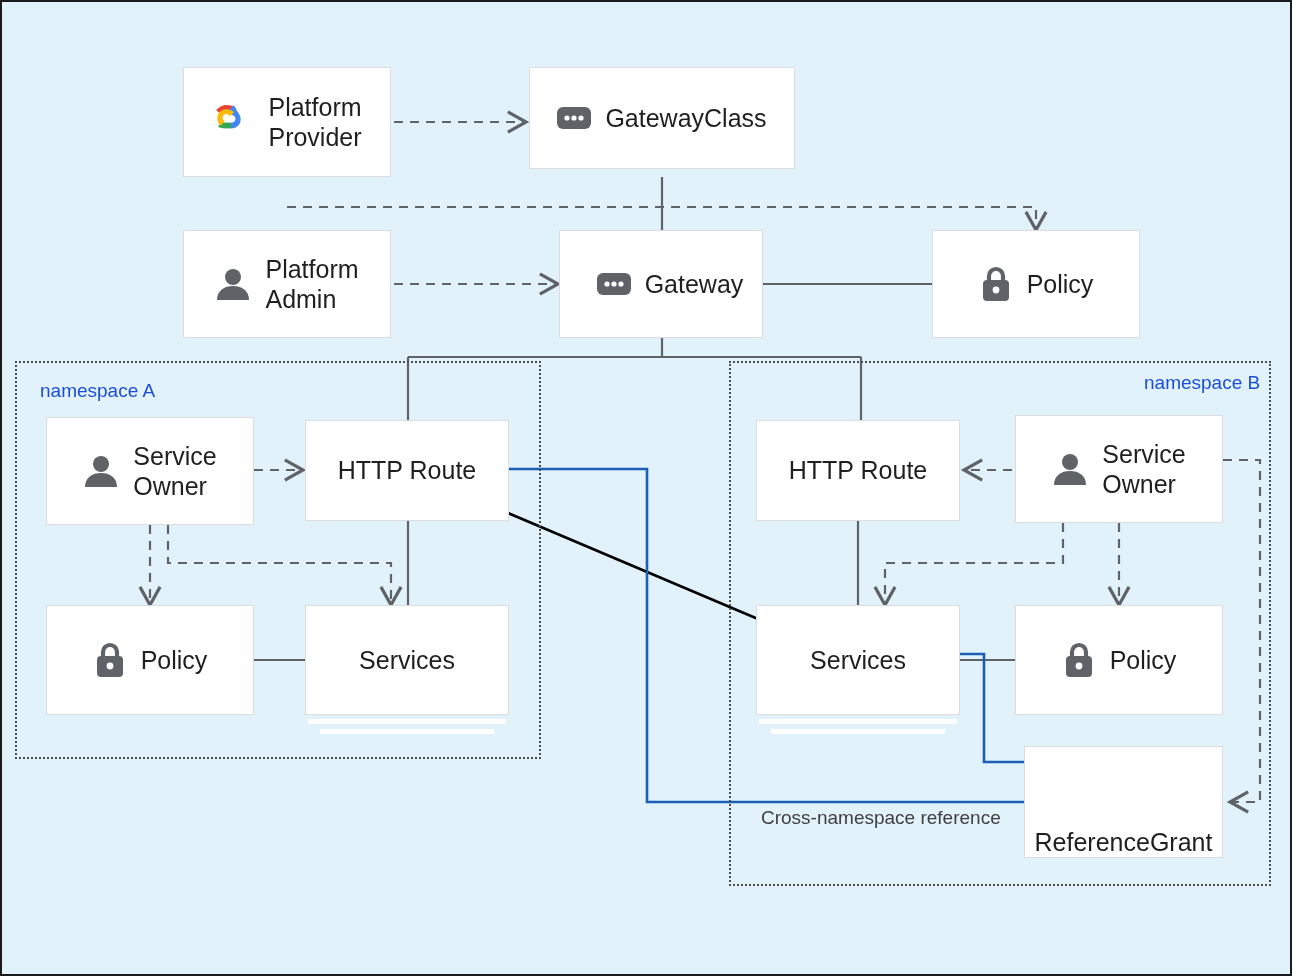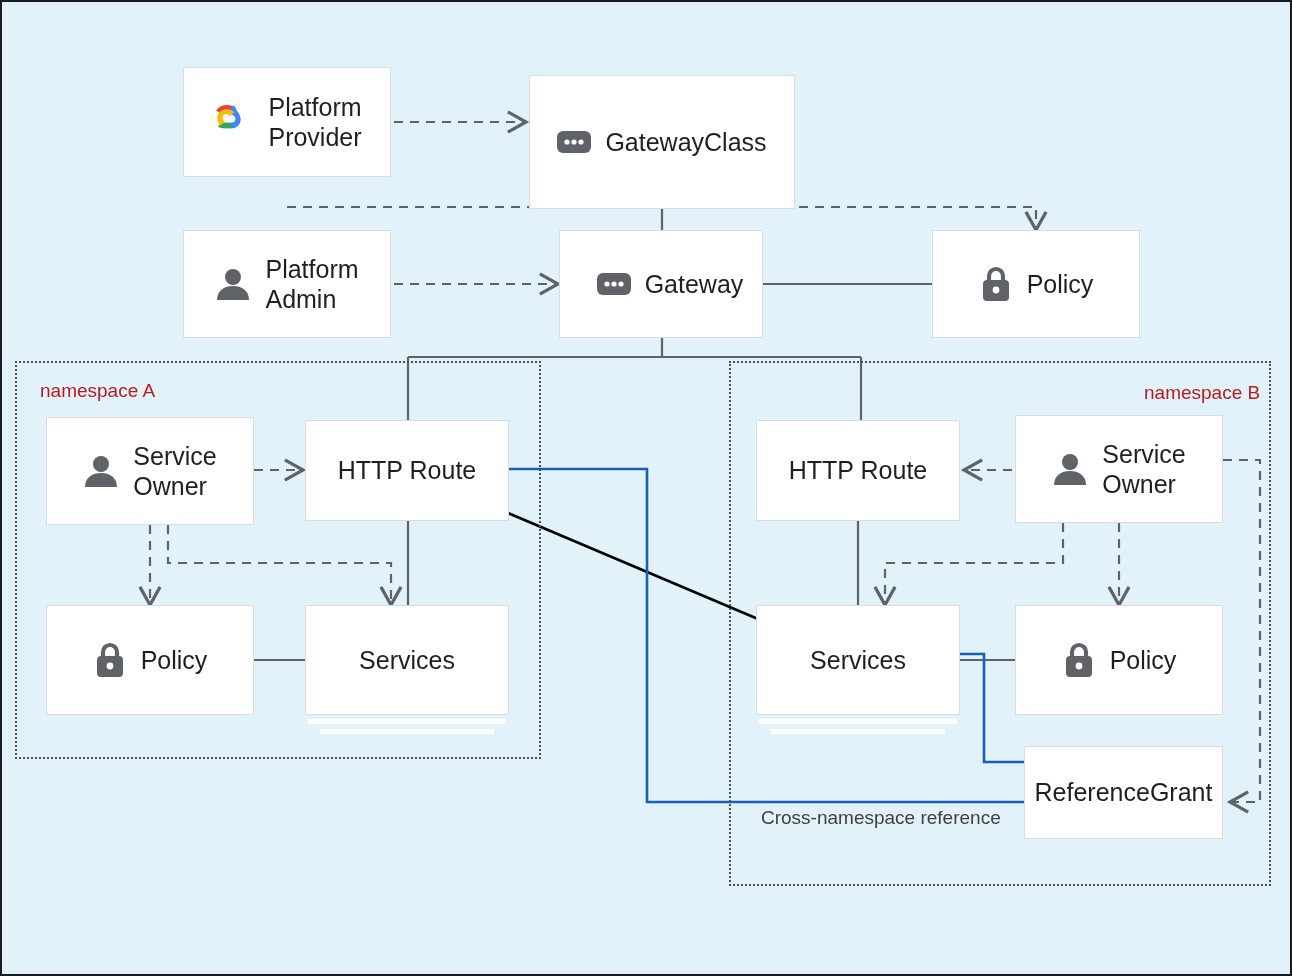--- a/index.html
+++ b/index.html
@@ -31,21 +31,21 @@
 
   .ns{
     position:absolute;
     border:2px dotted #4d4d4d;
     box-sizing:border-box;
     z-index:1;
   }
   .ns-label{
     position:absolute;
     font-size:19px;
-    color:#b91c1c;
+    color:#1d4ed8;
     z-index:2;
   }
   .stack{
     position:absolute;
     z-index:2;
   }
   .stack i{display:block;background:#ffffff;height:5px;margin-bottom:5px;}
   .stack i.l1{width:100%;}
   .stack i.l2{width:88%;margin-left:6%;}
 
@@ -62,21 +62,21 @@
 </style>
 </head>
 <body>
 
 <div id="canvas">
 
   <div class="ns" style="left:13px;top:359px;width:526px;height:398px;"></div>
   <div class="ns-label" style="left:38px;top:378px;">namespace A</div>
 
   <div class="ns" style="left:727px;top:359px;width:542px;height:525px;"></div>
-  <div class="ns-label" style="left:1142px;top:380px;text-align:center;">namespace B</div>
+  <div class="ns-label" style="left:1142px;top:370px;text-align:center;">namespace B</div>
 
   <svg id="wires" viewBox="0 0 1292 976">
     <defs>
       <marker id="arrGray" viewBox="0 0 12 12" refX="10" refY="6" markerWidth="11" markerHeight="11" orient="auto-start-reverse">
         <path d="M1,1 L10,6 L1,11" fill="none" stroke="#5f6368" stroke-width="1.6"></path>
       </marker>
     </defs>
 
     <g stroke="#5f6368" stroke-width="2.2" fill="none">
 
@@ -137,21 +137,21 @@
         <path d="M23.6 11.2 L28.6 6.2 L28.9 4.1 C19.8 -4.2 5.3 -3.2 -3.0 6.9 L-3.0 6.9 L4.3 12.5 L8.0 11.9 C8.0 11.9 12.4 5.6 19.8 6.7 Z" transform="translate(6,2) scale(0.62)" fill="#ea4335"></path>
         <path d="M36.8 11.0 C35.9 7.6 34.1 4.5 31.5 2.1 L24.9 8.7 C27.2 10.6 28.5 13.4 28.4 16.4 L28.4 17.6 C31.9 17.6 34.7 20.4 34.7 23.9 C34.7 27.4 31.9 30.1 28.4 30.1 L17.2 30.1 L16.0 31.4 L16.0 37.9 L17.2 39.1 L28.4 39.1 C36.4 39.2 42.9 32.8 43.0 24.8 C43.0 20.0 40.7 15.5 36.8 11.0 Z" transform="translate(2,0) scale(0.62)" fill="#4285f4"></path>
         <path d="M10.0 39.1 L21.2 39.1 L21.2 30.1 L10.0 30.1 C9.1 30.1 8.2 29.9 7.4 29.5 L5.8 30.1 L0.7 35.2 L0.3 36.7 C2.9 38.3 5.9 39.1 10.0 39.1 Z" transform="translate(6,0) scale(0.62)" fill="#34a853"></path>
         <path d="M10.0 8.6 C2.0 8.7 -4.4 15.2 -4.3 23.2 C-4.3 27.7 -2.2 31.9 1.3 34.7 L7.8 28.2 C4.6 26.8 3.2 23.1 4.6 19.9 C6.1 16.8 9.8 15.3 13.0 16.8 C14.4 17.4 15.5 18.5 16.1 19.9 L22.6 13.4 C19.8 10.3 15.7 8.5 10.0 8.6 Z" transform="translate(8,0) scale(0.62)" fill="#fbbc05"></path>
       </svg>
     </span>
     <span class="label">Platform
 Provider</span>
   </div>
 
-  <div class="node" style="left:527px;top:65px;width:266px;height:134px;margin-top:8px;">
+  <div class="node" style="left:527px;top:65px;width:266px;height:102px;">
     <span class="icon">
       <svg width="34" height="22" viewBox="0 0 34 22">
         <rect x="0" y="0" width="34" height="22" rx="6" fill="#5f6368"></rect>
         <circle cx="10" cy="11" r="2.6" fill="#ffffff"></circle>
         <circle cx="17" cy="11" r="2.6" fill="#ffffff"></circle>
         <circle cx="24" cy="11" r="2.6" fill="#ffffff"></circle>
       </svg>
     </span>
     <span class="label">GatewayClass</span>
   </div>
@@ -251,19 +251,19 @@
     <span class="icon">
       <svg width="34" height="38" viewBox="0 0 34 38">
         <path d="M10,17 L10,11 A7,7 0 0,1 24,11 L24,17" fill="none" stroke="#5f6368" stroke-width="4.2"></path>
         <rect x="4" y="15" width="26" height="21" rx="4" fill="#5f6368"></rect>
         <circle cx="17" cy="25" r="3.4" fill="#ffffff"></circle>
       </svg>
     </span>
     <span class="label">Policy</span>
   </div>
 
-  <div class="node center" style="left:1022px;top:744px;width:199px;height:93px;">
+  <div class="node center" style="left:1022px;top:744px;width:199px;height:112px;align-items:flex-end;">
     <span class="label">ReferenceGrant</span>
   </div>
 
   <div class="xref-label" style="left:759px;top:805px;">Cross-namespace reference</div>
 
 </div>
 
 </body></html>

